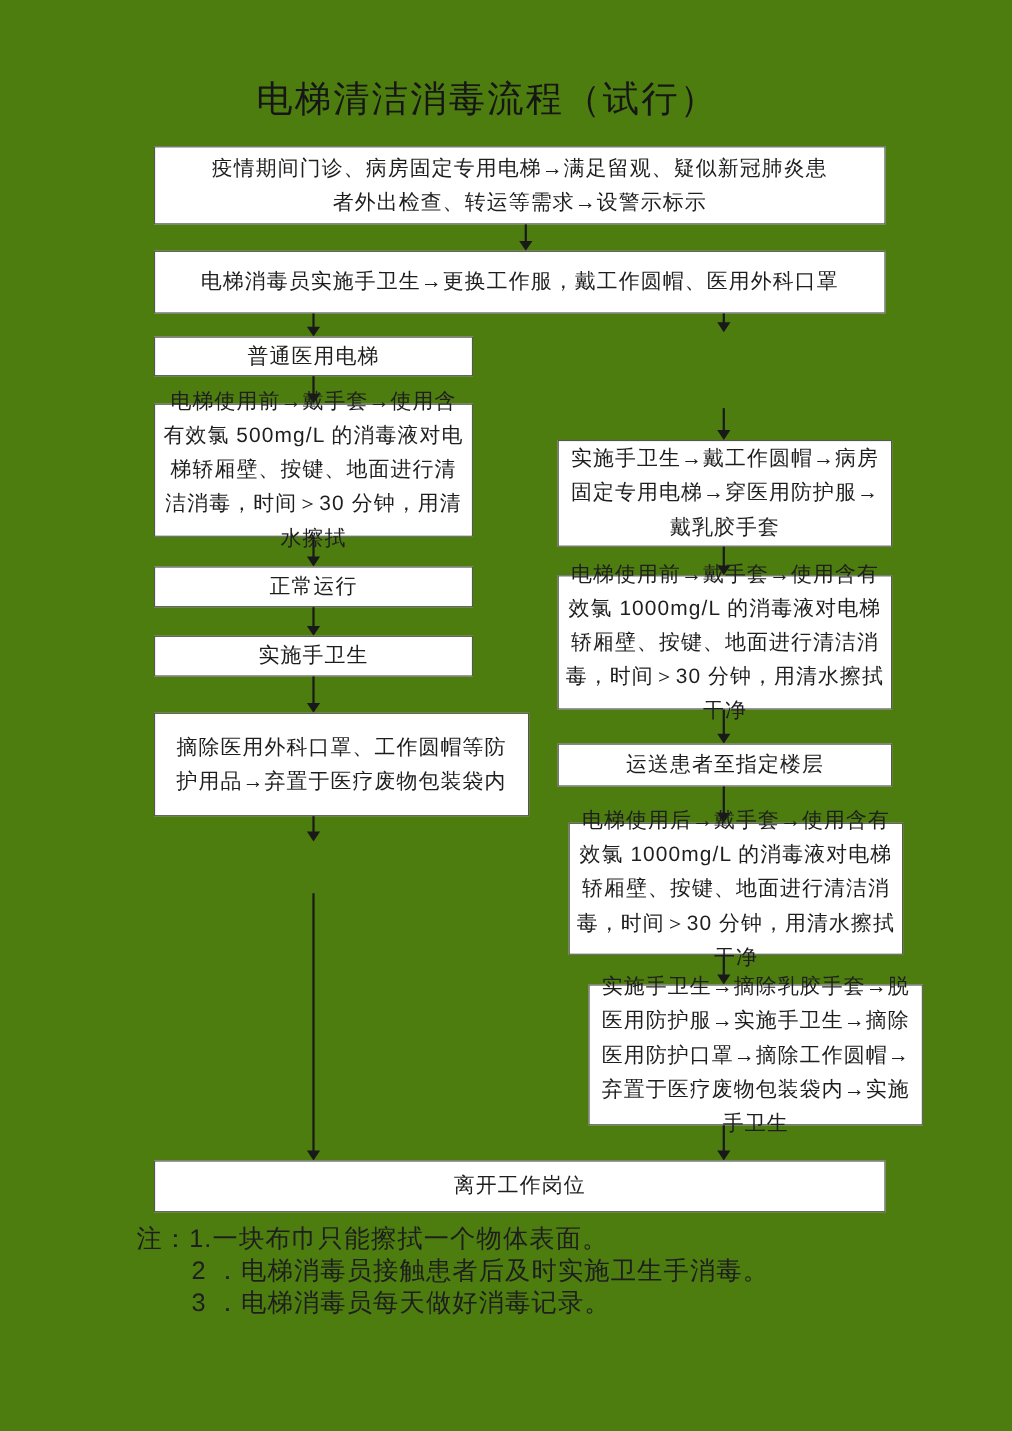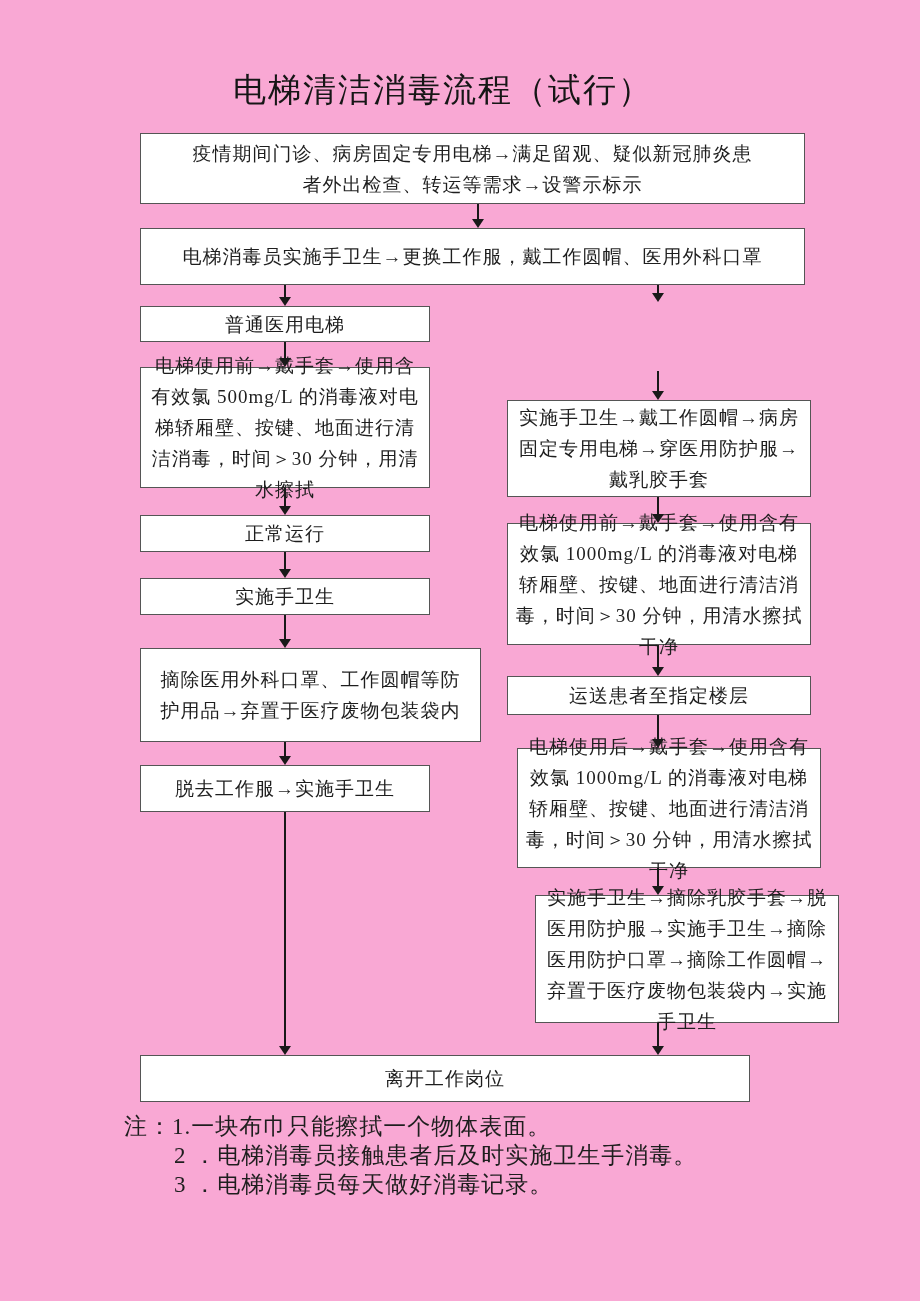--- a/index.html
+++ b/index.html
@@ -4,22 +4,22 @@
 <style>
   html, body {
     margin: 0;
     padding: 0;
     background: #ffffff;
   }
   #page {
     position: relative;
     width: 920px;
     height: 1301px;
-    background: #f9a8d4;
-    font-family: Liberation Serif, serif;
+    background: #4d7c0f;
+    font-family: Liberation Sans, sans-serif;
     color: #1e1e1e;
     overflow: hidden;
   }
   #title {
     position: absolute;
     left: 0;
     top: 68px;
     width: 886px;
     text-align: center;
     font-size: 33px;
@@ -112,21 +112,20 @@
   <div class="varrow" style="left:279px; top:552px; height:26px;"></div>
 
   <div class="fbox" style="left:140px; top:578px; width:290px; height:37px;">实施手卫生</div>
 
   <div class="varrow" style="left:279px; top:615px; height:33px;"></div>
 
   <div class="fbox" style="left:140px; top:648px; width:341px; height:94px; padding:2px 12px;">摘除医用外科口罩、工作圆帽等防护用品→弃置于医疗废物包装袋内</div>
 
   <div class="varrow" style="left:279px; top:742px; height:23px;"></div>
 
-  <div class="fbox" style="left:140px; top:765px; width:290px; height:47px;">脱去工作服→实施手卫生</div>
 
   <div class="varrow" style="left:279px; top:812px; height:243px;"></div>
 
 
   <div class="varrow" style="left:652px; top:371px; height:29px;"></div>
 
   <div class="fbox" style="left:507px; top:400px; width:304px; height:97px; padding:2px 6px;">实施手卫生→戴工作圆帽→病房固定专用电梯→穿医用防护服→戴乳胶手套</div>
 
   <div class="varrow" style="left:652px; top:497px; height:26px;"></div>
 
@@ -139,21 +138,21 @@
   <div class="varrow" style="left:652px; top:715px; height:33px;"></div>
 
   <div class="fbox" style="left:517px; top:748px; width:304px; height:120px; padding:2px 5px;">电梯使用后→戴手套→使用含有效氯 1000mg/L 的消毒液对电梯轿厢壁、按键、地面进行清洁消毒，时间＞30 分钟，用清水擦拭干净</div>
 
   <div class="varrow" style="left:652px; top:868px; height:27px;"></div>
 
   <div class="fbox" style="left:507px; top:895px; width:304px; height:128px; padding:2px 6px;margin-left:28px;">实施手卫生→摘除乳胶手套→脱医用防护服→实施手卫生→摘除医用防护口罩→摘除工作圆帽→弃置于医疗废物包装袋内→实施手卫生</div>
 
   <div class="varrow" style="left:652px; top:1023px; height:32px;"></div>
 
-  <div class="fbox" style="left:140px; top:1055px; width:610px; height:47px;">离开工作岗位</div>
+  <div class="fbox" style="left:140px; top:1055px; width:665px; height:47px;">离开工作岗位</div>
 
   <div id="notes">
     <div class="note-line">
       <span>注：</span><span>1.一块布巾只能擦拭一个物体表面。</span>
     </div>
     <div class="note-line indented">
       <span>2 ．电梯消毒员接触患者后及时实施卫生手消毒。</span>
     </div>
     <div class="note-line indented">
       <span>3 ．电梯消毒员每天做好消毒记录。</span>

